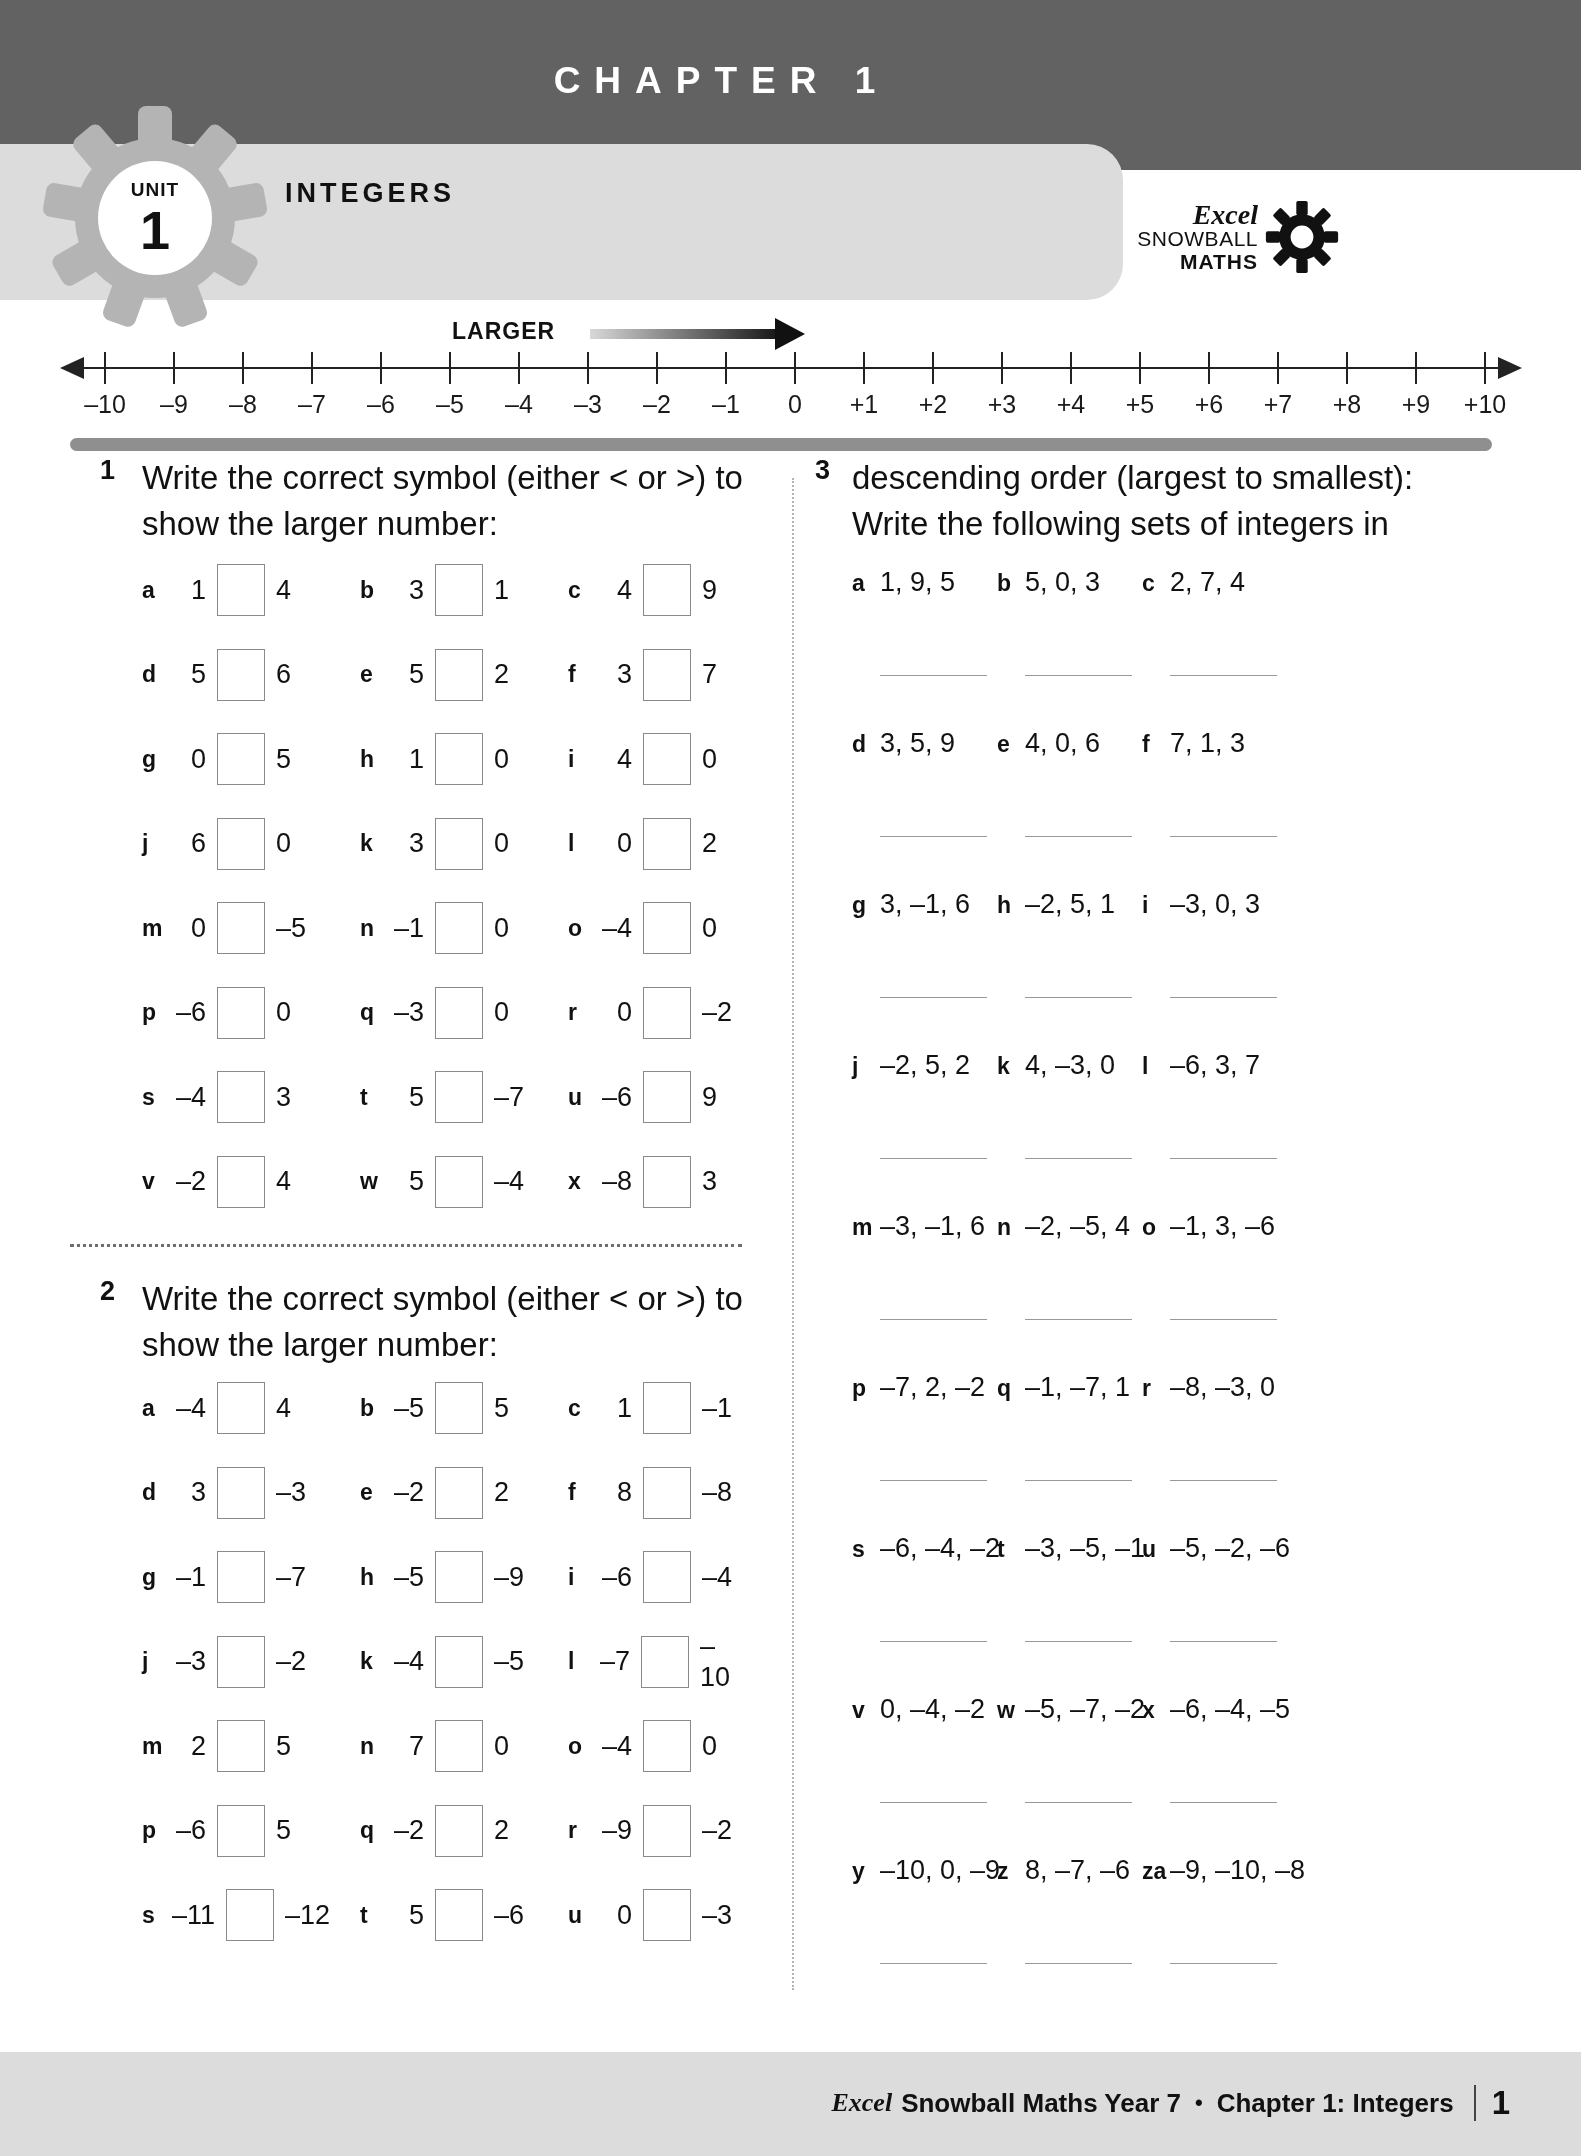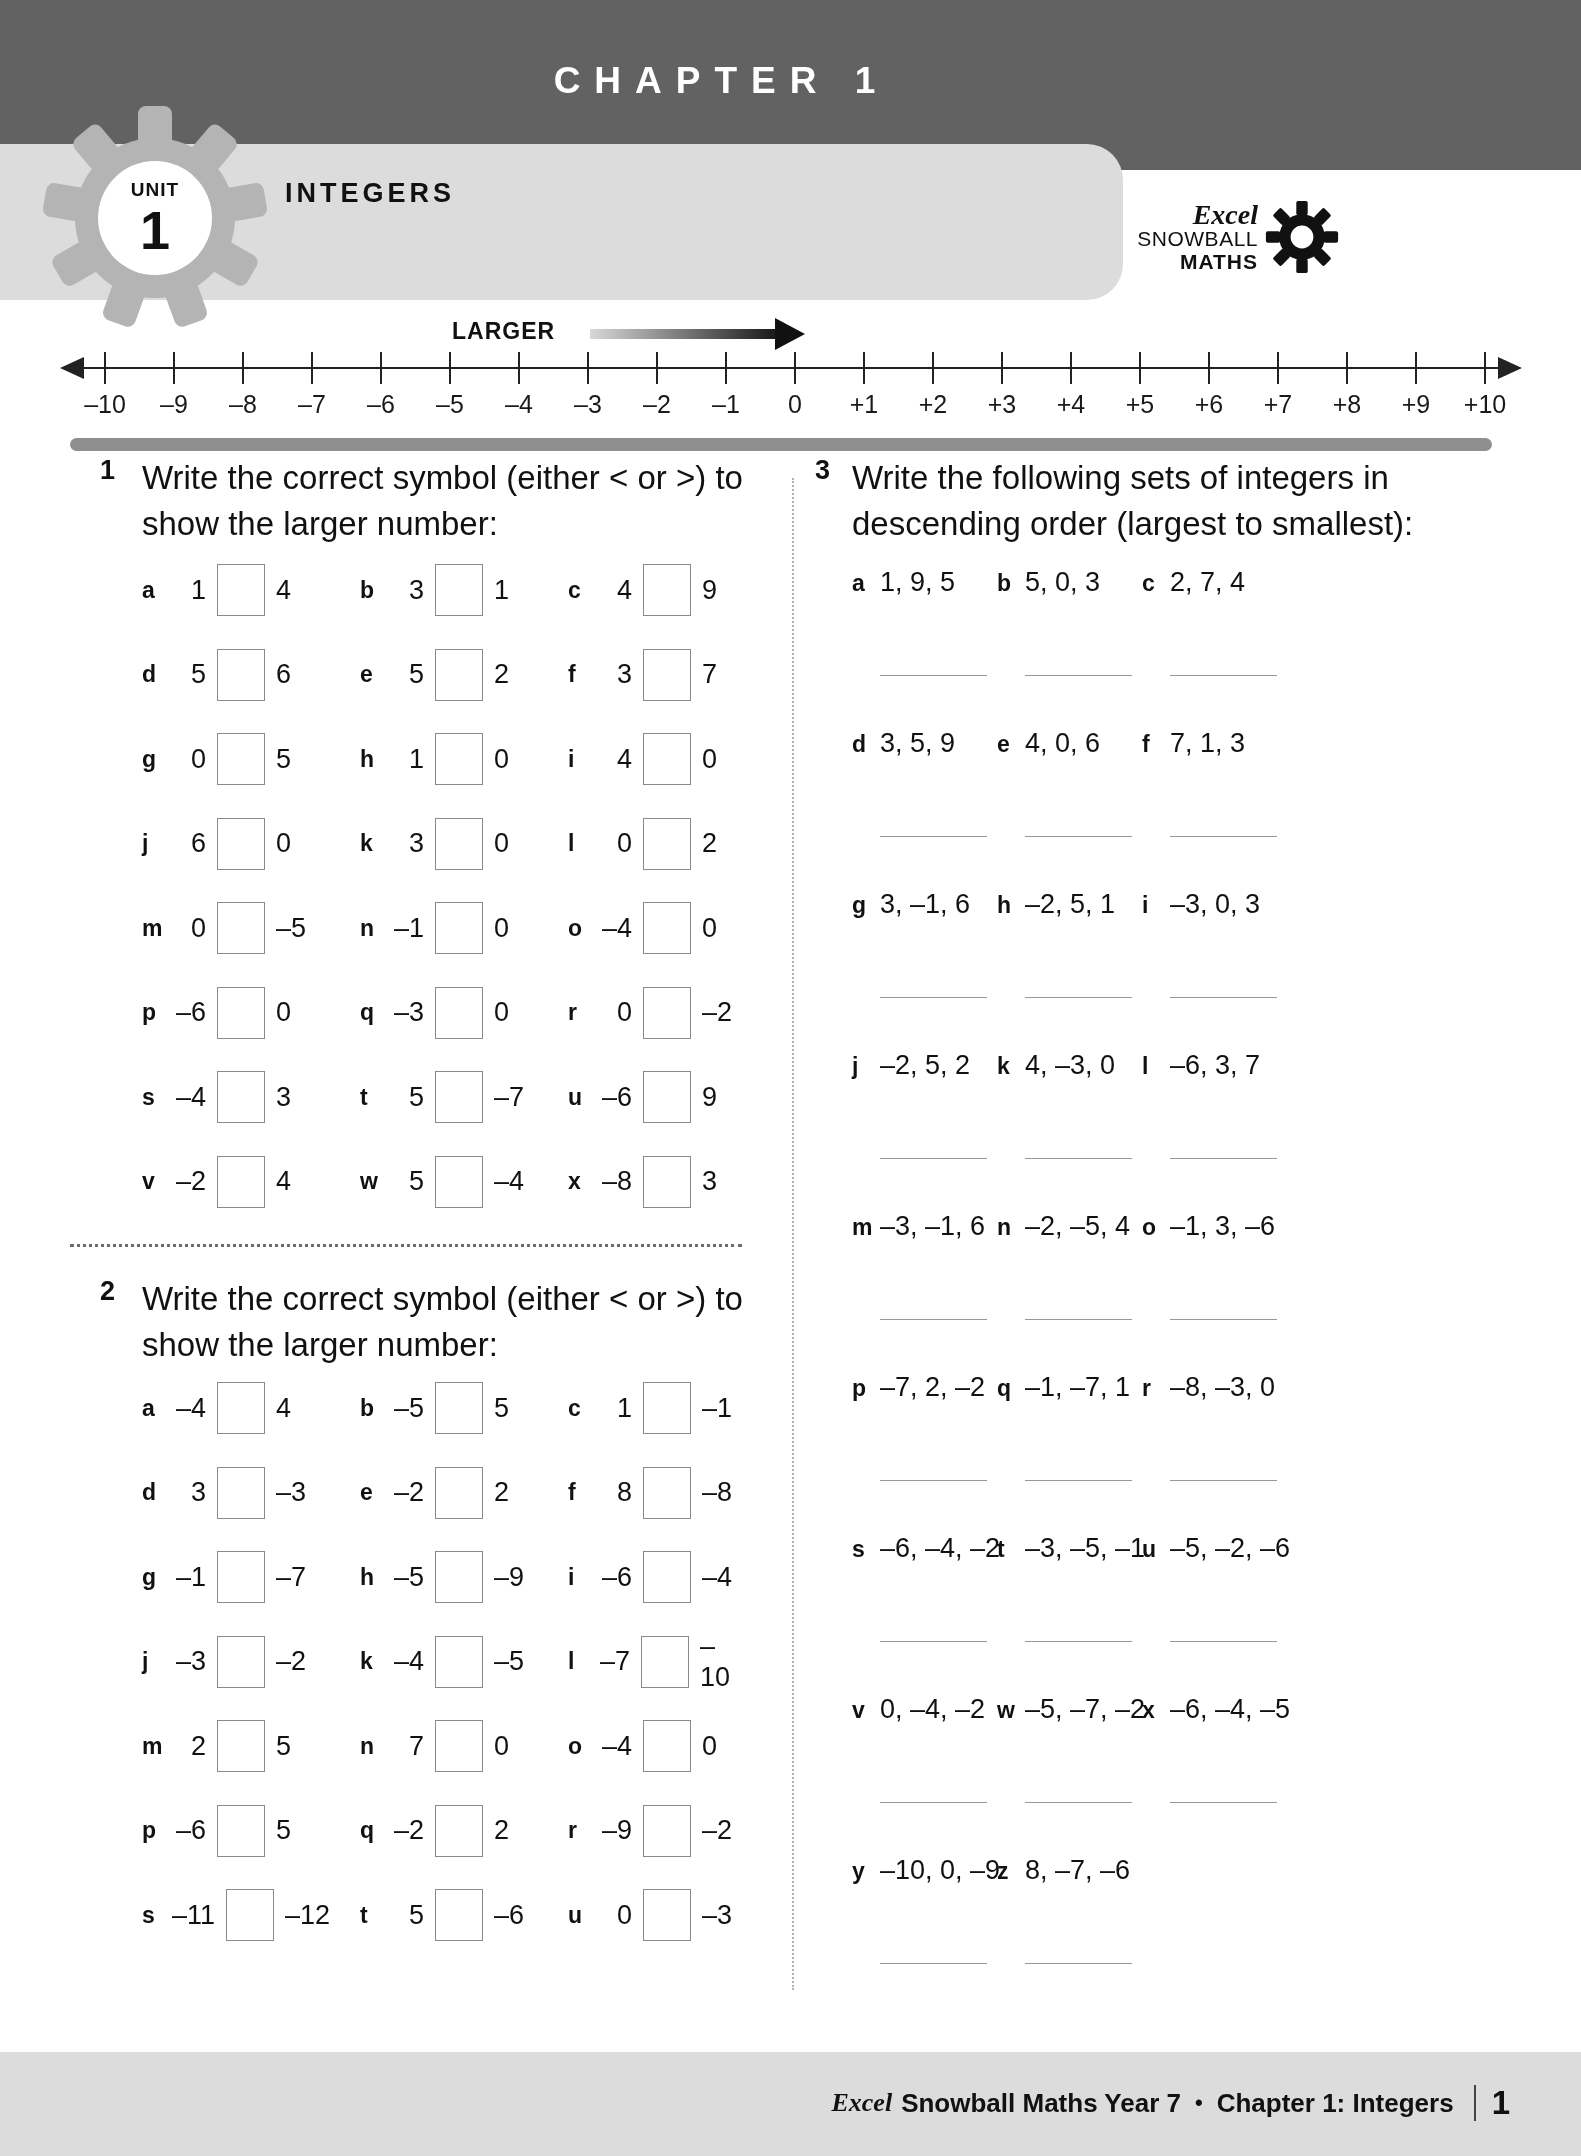--- a/index.html
+++ b/index.html
@@ -577,22 +577,22 @@
       <div class="cmp-item">
         <span class="k">u</span>
         <span class="num left">0</span>
         <span class="answer-box"></span>
         <span class="num right">–3</span>
       </div>
     </div>
 
   <div class="qnum q3-num">3</div>
   <div class="qprompt q3-prompt">
+    <div>descending order (largest to smallest):</div>
     <div>Write the following sets of integers in</div>
-    <div>descending order (largest to smallest):</div>
   </div>
   <div class="set-grid">
 
       <div class="set-item">
         <div class="set-top">
           <span class="k">a</span>
           <span class="vals">1, 9, 5</span>
         </div>
         <div class="answer-line"></div>
       </div>
@@ -790,20 +790,27 @@
       </div>
 
       <div class="set-item">
         <div class="set-top">
           <span class="k">z</span>
           <span class="vals">8, –7, –6</span>
         </div>
         <div class="answer-line"></div>
       </div>
 
+      <div class="set-item">
+        <div class="set-top">
+          <span class="k">za</span>
+          <span class="vals">–9, –10, –8</span>
+        </div>
+        <div class="answer-line"></div>
+      </div>
     </div>
 
   <div class="footer-band"></div>
   <div class="footer-text">
     <span class="footer-brand">Excel</span>
     <span class="footer-series">Snowball Maths Year 7</span>
     <span class="footer-bullet">•</span>
     <span class="footer-chapter">Chapter 1: Integers</span>
     <span class="footer-sep"></span>
     <span class="footer-page">1</span>

